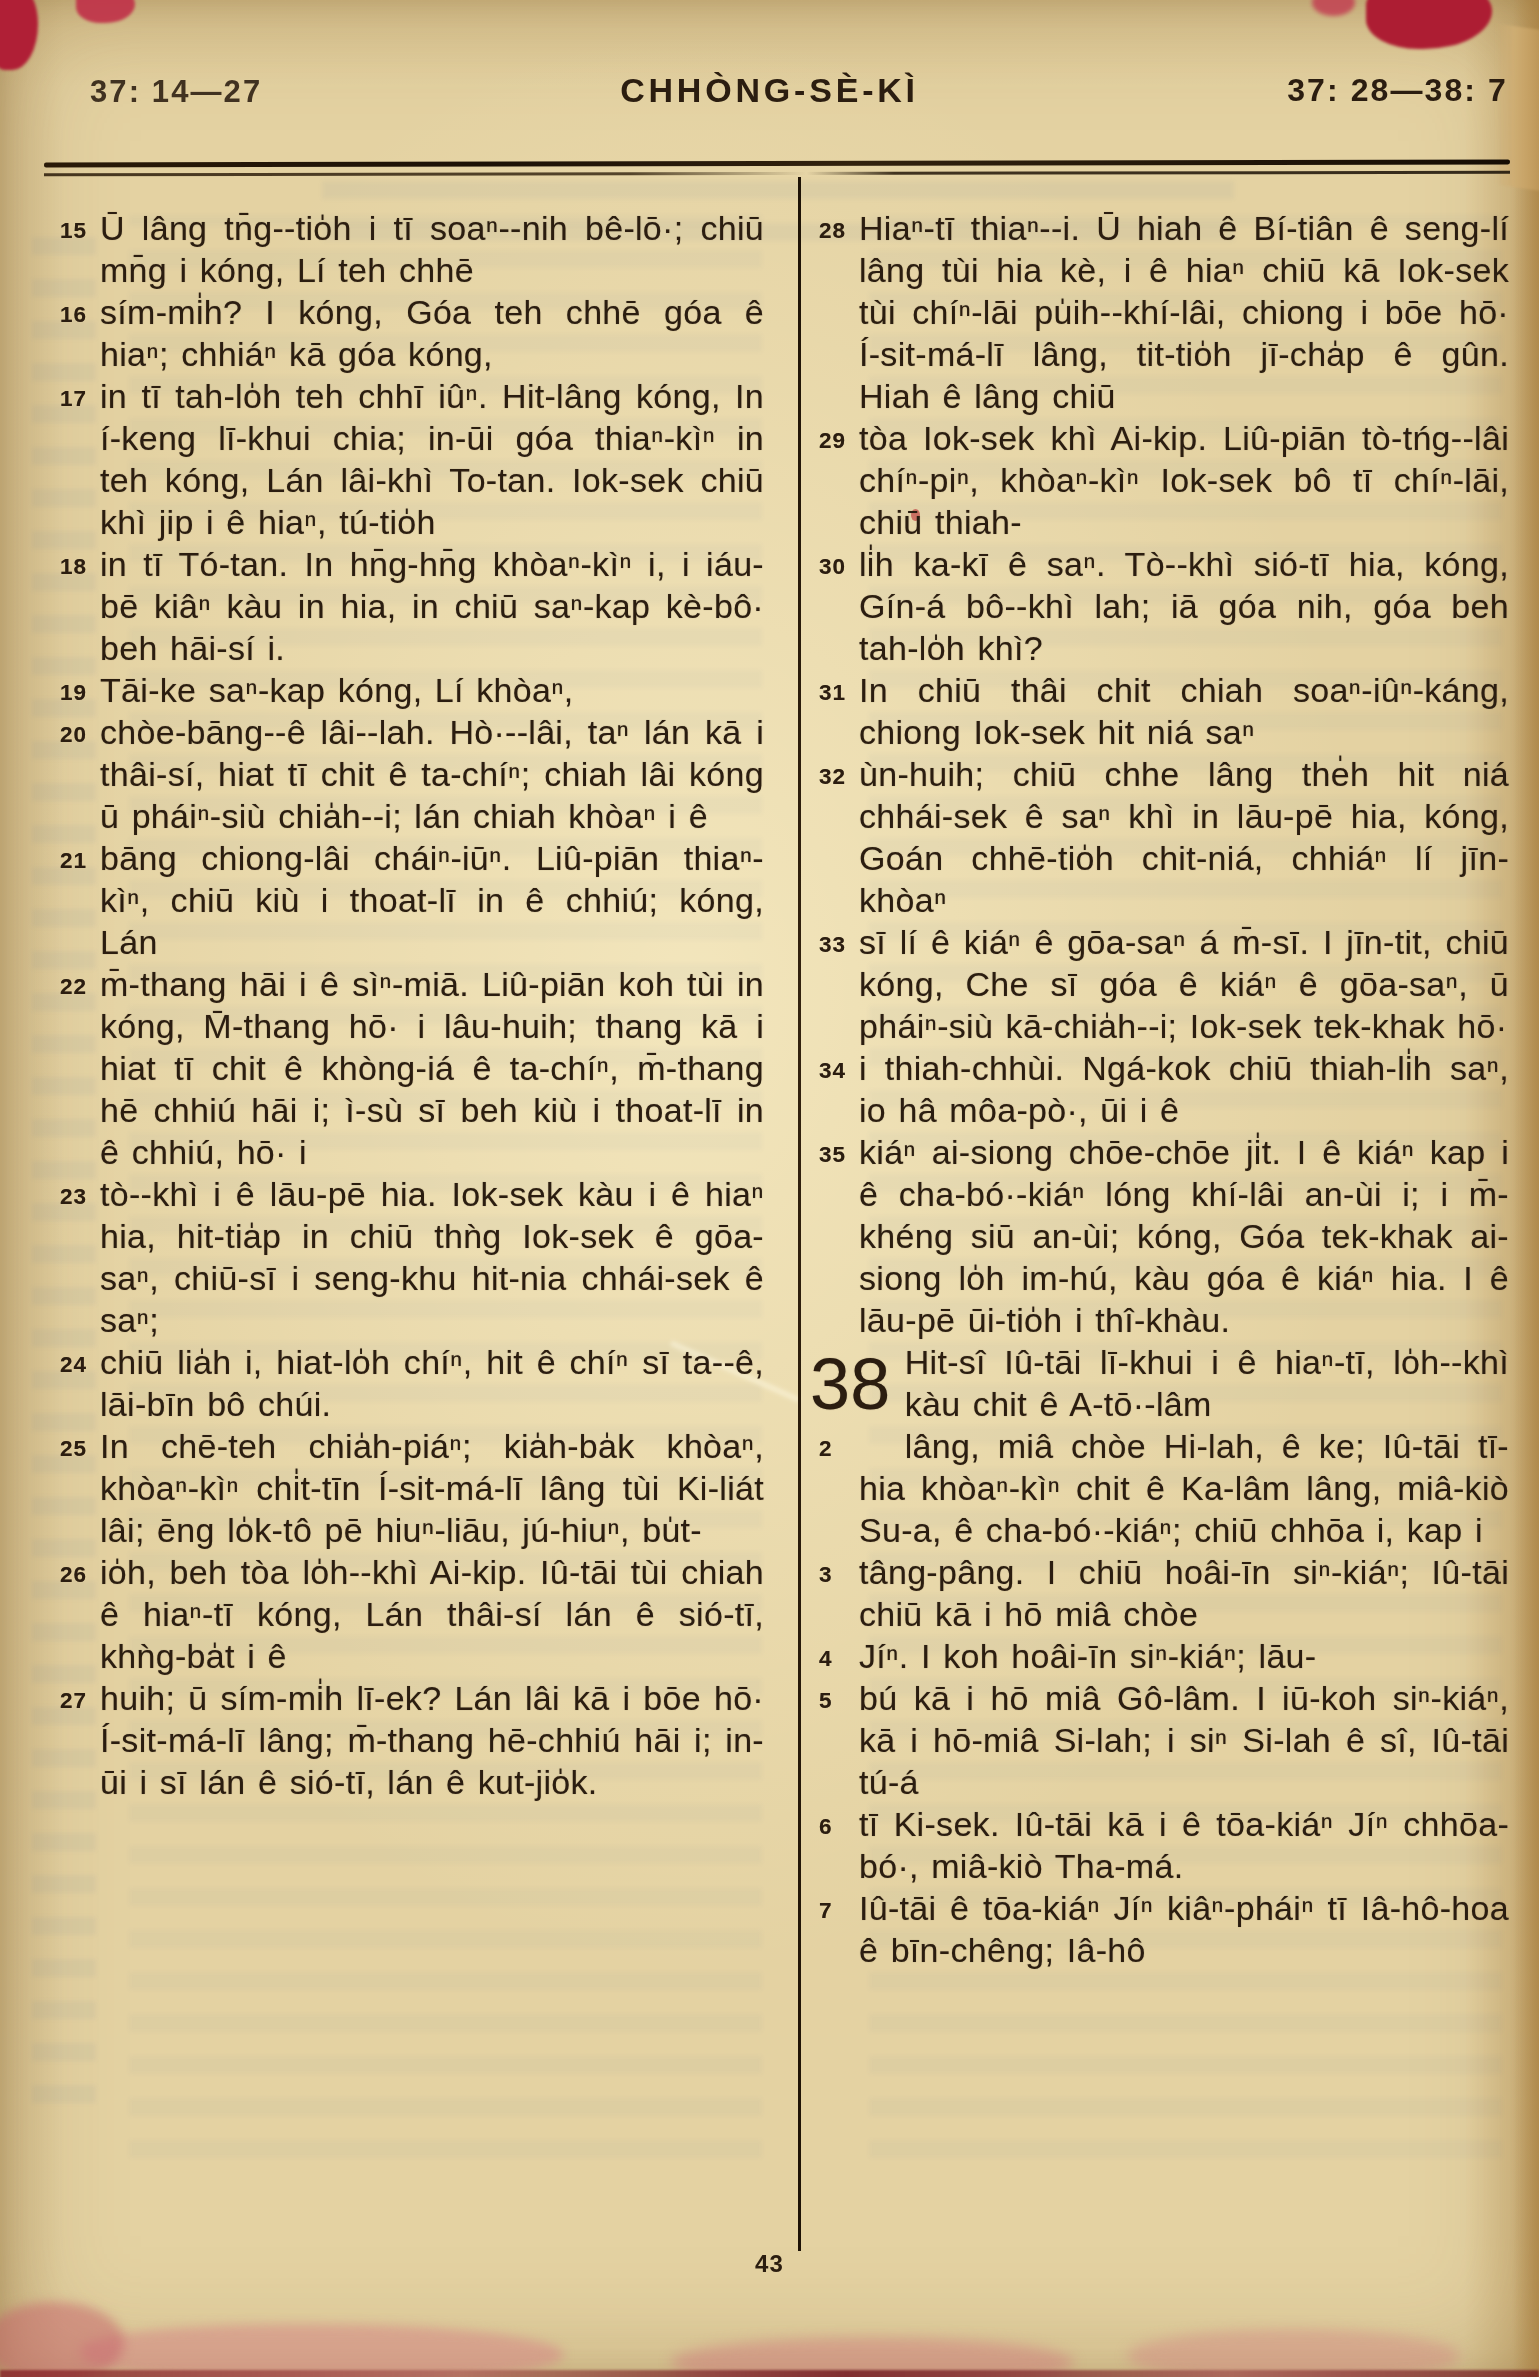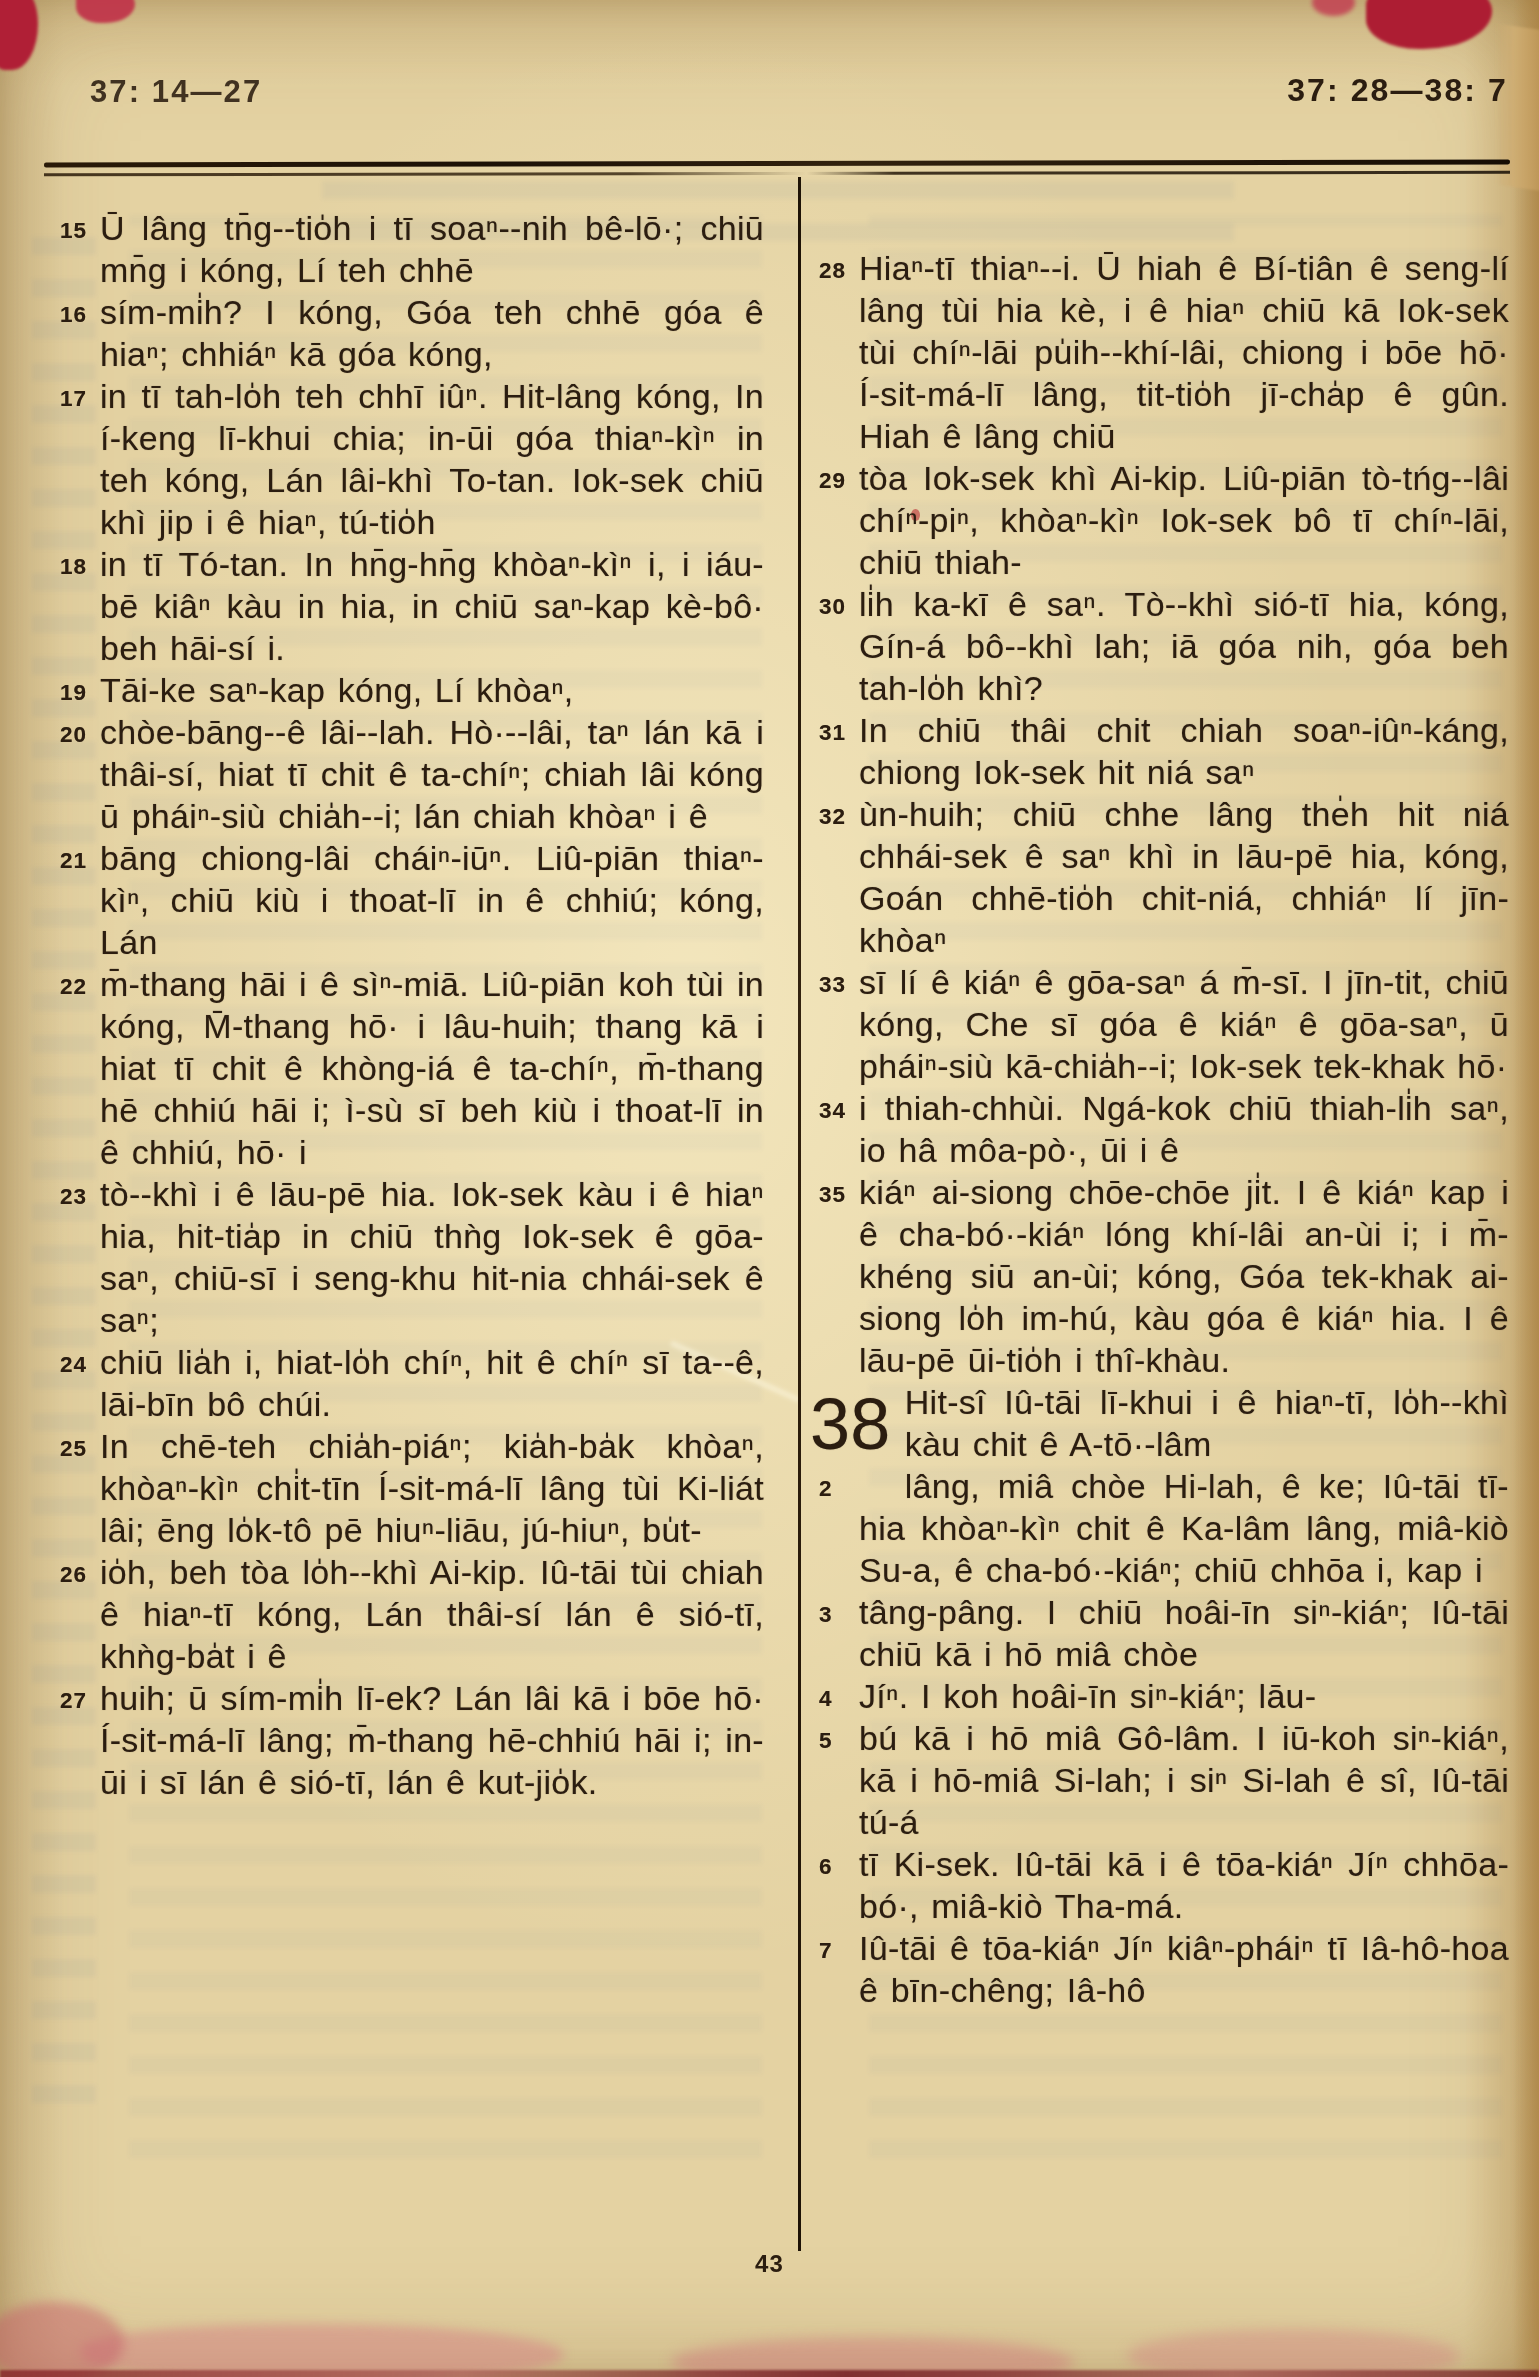--- a/index.html
+++ b/index.html
@@ -25,21 +25,21 @@
   .rule-1{top:161px;height:4.8px;border-radius:2.1px;transform:rotate(-0.12deg);
           background:linear-gradient(to right,#2a1a08 0%,#1c1106 30%,#32220e 55%,#160d04 100%);}
   .rule-2{top:172px;height:2.7px;opacity:.85;transform:rotate(-0.1deg);
           background:linear-gradient(to right,#2a1a08 0%,#3a2a14 40%,transparent 52%,#241708 58%,#160d04 100%);}
   .divider{position:absolute;left:798px;top:177px;width:2.7px;height:2074px;
            background:linear-gradient(to bottom,#1d1206,#33220f 40%,#1d1206);}
   
   .col{position:absolute;top:207px;font-size:34px;line-height:42px;text-align:justify;
        letter-spacing:0.3px;word-spacing:2.7px;text-shadow:0 0 1.1px rgba(43,29,16,.35);}
   .col-left{left:100px;width:664px;}
-  .col-right{left:859px;width:650px;margin-top:40px;}
+  .col-right{left:859px;width:650px;}
   .verse{position:relative;margin:0;}
   .vnum{position:absolute;left:-40px;top:2.7px;font-size:22.5px;font-weight:bold;letter-spacing:1.1px;
         text-shadow:0 0 0.5px rgba(43,29,16,.5);}
   .chapter .chnum{float:left;font-size:72px;line-height:81px;margin:3.2px 14px 0 -49px;
         font-weight:normal;text-shadow:0 0 1.1px rgba(43,29,16,.45);}
   .pagenum{position:absolute;left:0;top:2250px;width:100%;text-align:center;
         font-size:24px;font-weight:bold;letter-spacing:1.1px;}
   
   .ghost{position:absolute;filter:blur(2.1px);opacity:.55;pointer-events:none;
      background:repeating-linear-gradient(0deg, rgba(96,122,150,.14) 0 18px, rgba(96,122,150,0) 18px 42px);}
@@ -80,20 +80,21 @@
   <div class="stain edge-r"></div>
   <div class="stain s-redot"></div>
   <div class="stain s-b1"></div>
   <div class="stain s-b2"></div>
   <div class="stain s-b3"></div>
   <div class="stain s-b4"></div>
   <div class="stain s-bline"></div>
   <div class="crease"></div>
 
   <span class="hdr-left">37: 14—27</span>
+  <span class="hdr-title">CHHÒNG-SÈ-KÌ</span>
   <span class="hdr-right">37: 28—38: 7</span>
   <div class="rule rule-1"></div>
   <div class="rule rule-2"></div>
 
   <div class="divider"></div>
 
   <div class="col col-left">
       <p class="verse"><span class="vnum">15</span><span>Ū lâng tn̄g--tio̍h i tī soaⁿ--nih bê-lō·; chiū mn̄g i kóng, Lí teh chhē</span></p>
       <p class="verse"><span class="vnum">16</span><span>sím-mi̍h? I kóng, Góa teh chhē góa ê hiaⁿ; chhiáⁿ kā góa kóng,</span></p>
       <p class="verse"><span class="vnum">17</span><span>in tī tah-lo̍h teh chhī iûⁿ. Hit-lâng kóng, In í-keng lī-khui chia; in-ūi góa thiaⁿ-kìⁿ in teh kóng, Lán lâi-khì To-tan. Iok-sek chiū khì jip i ê hiaⁿ, tú-tio̍h</span></p>

